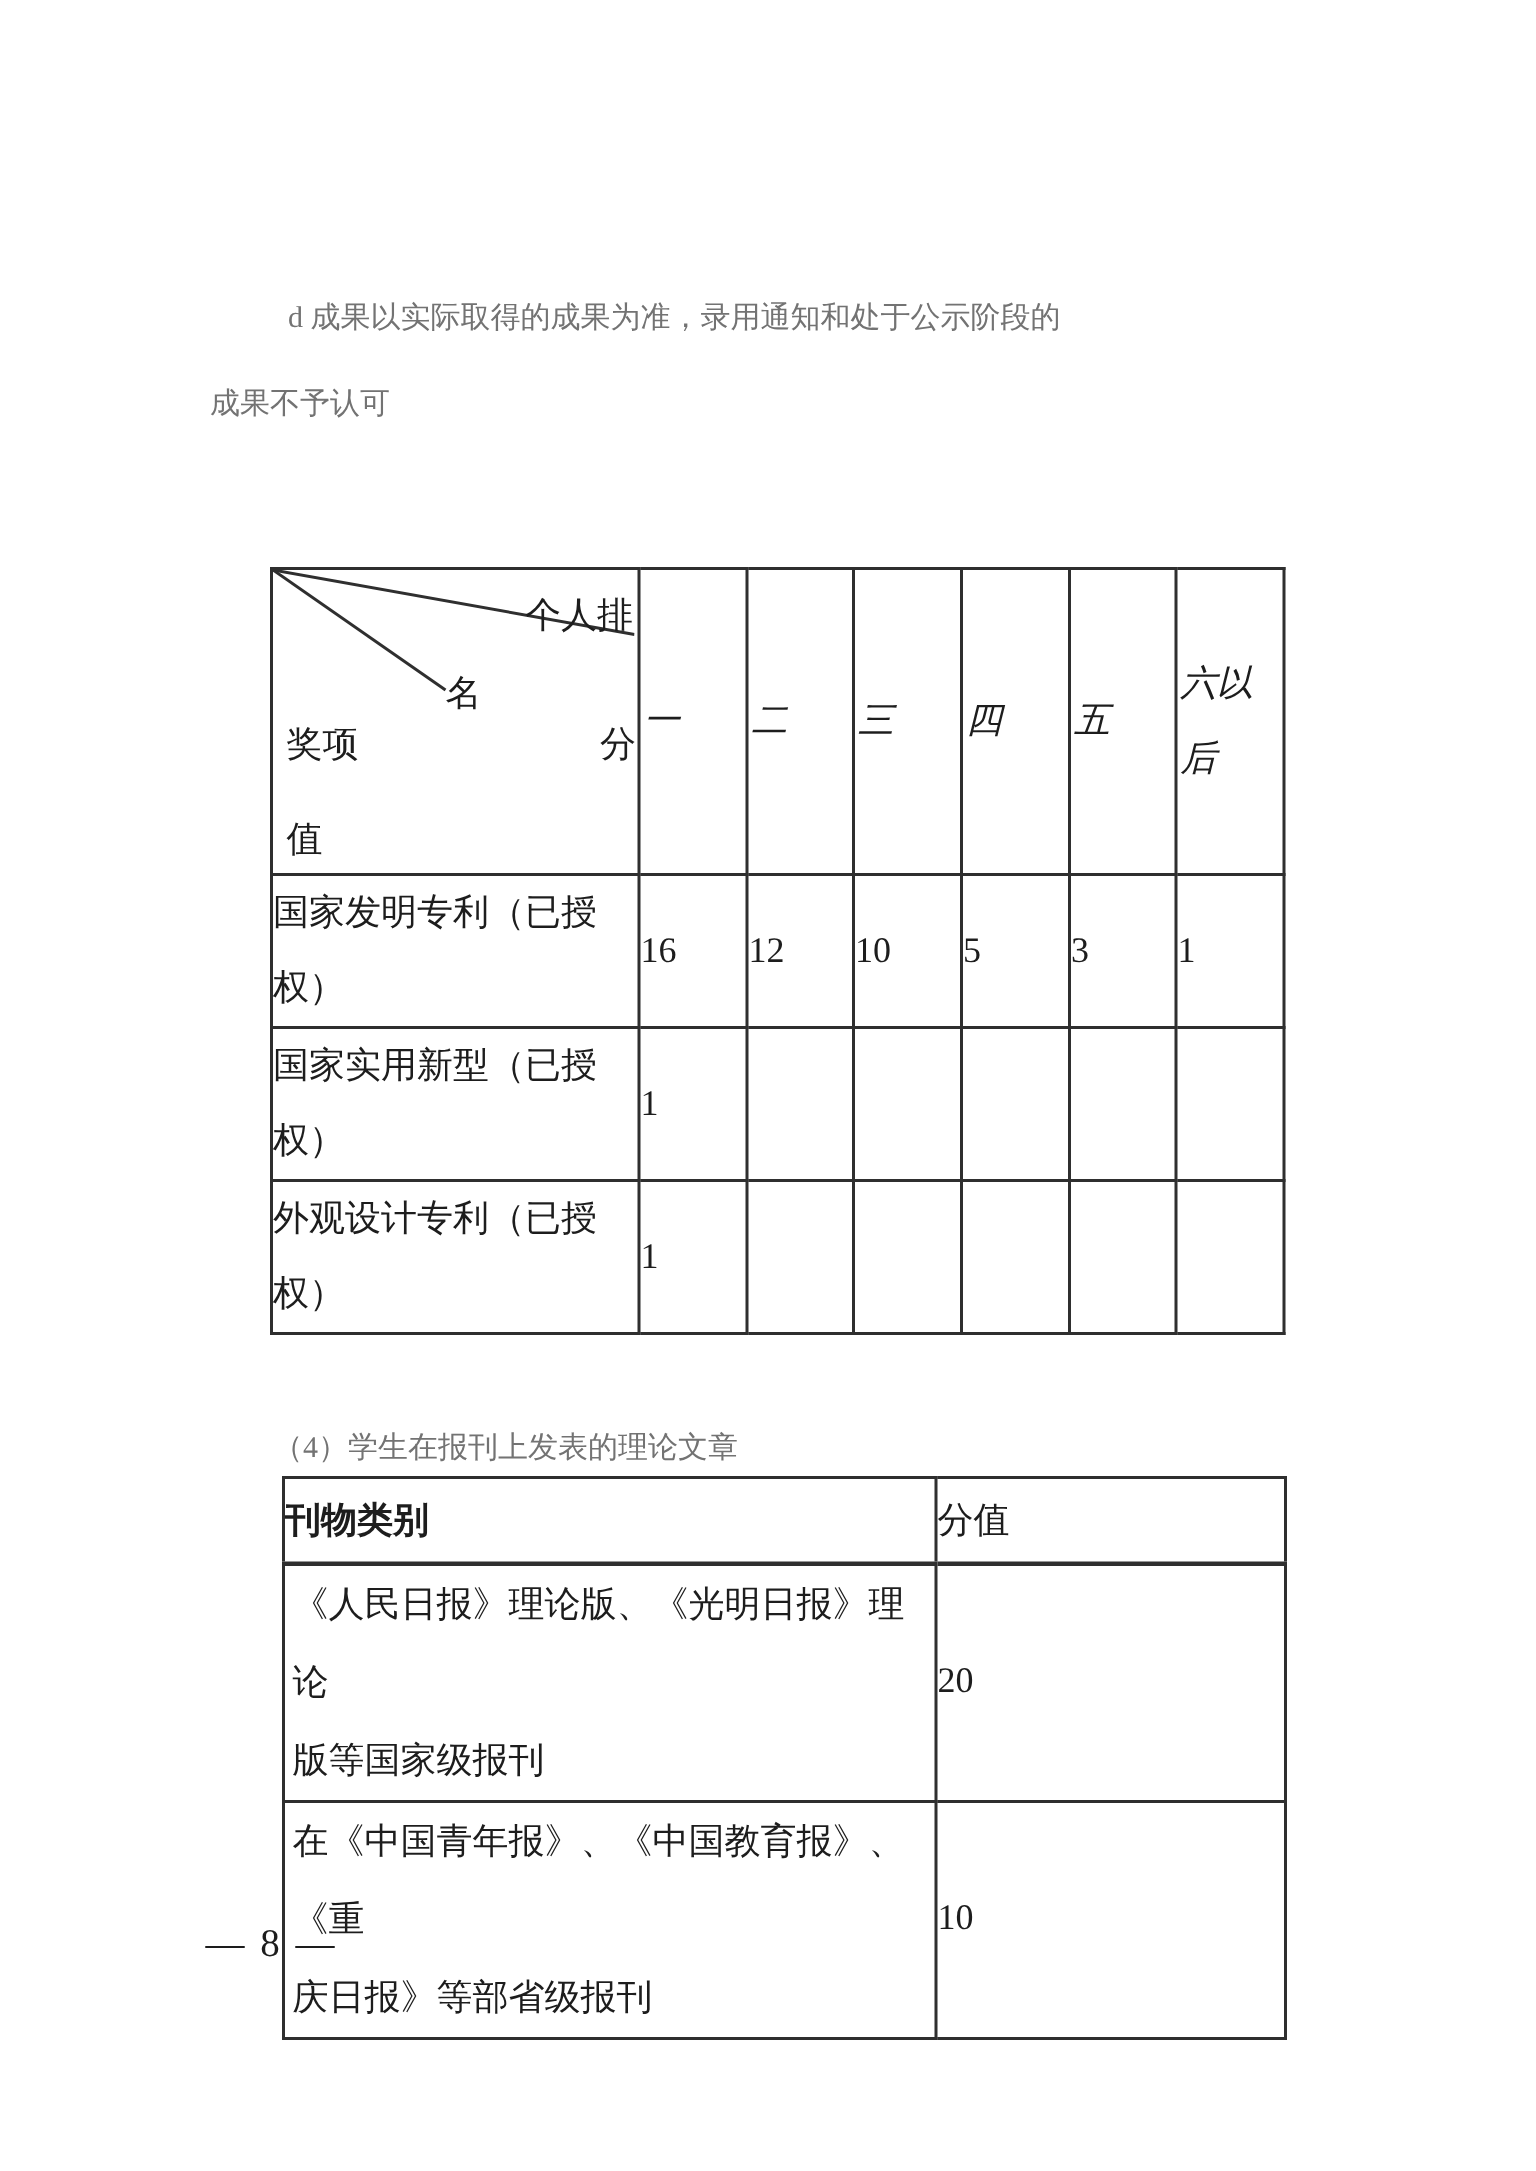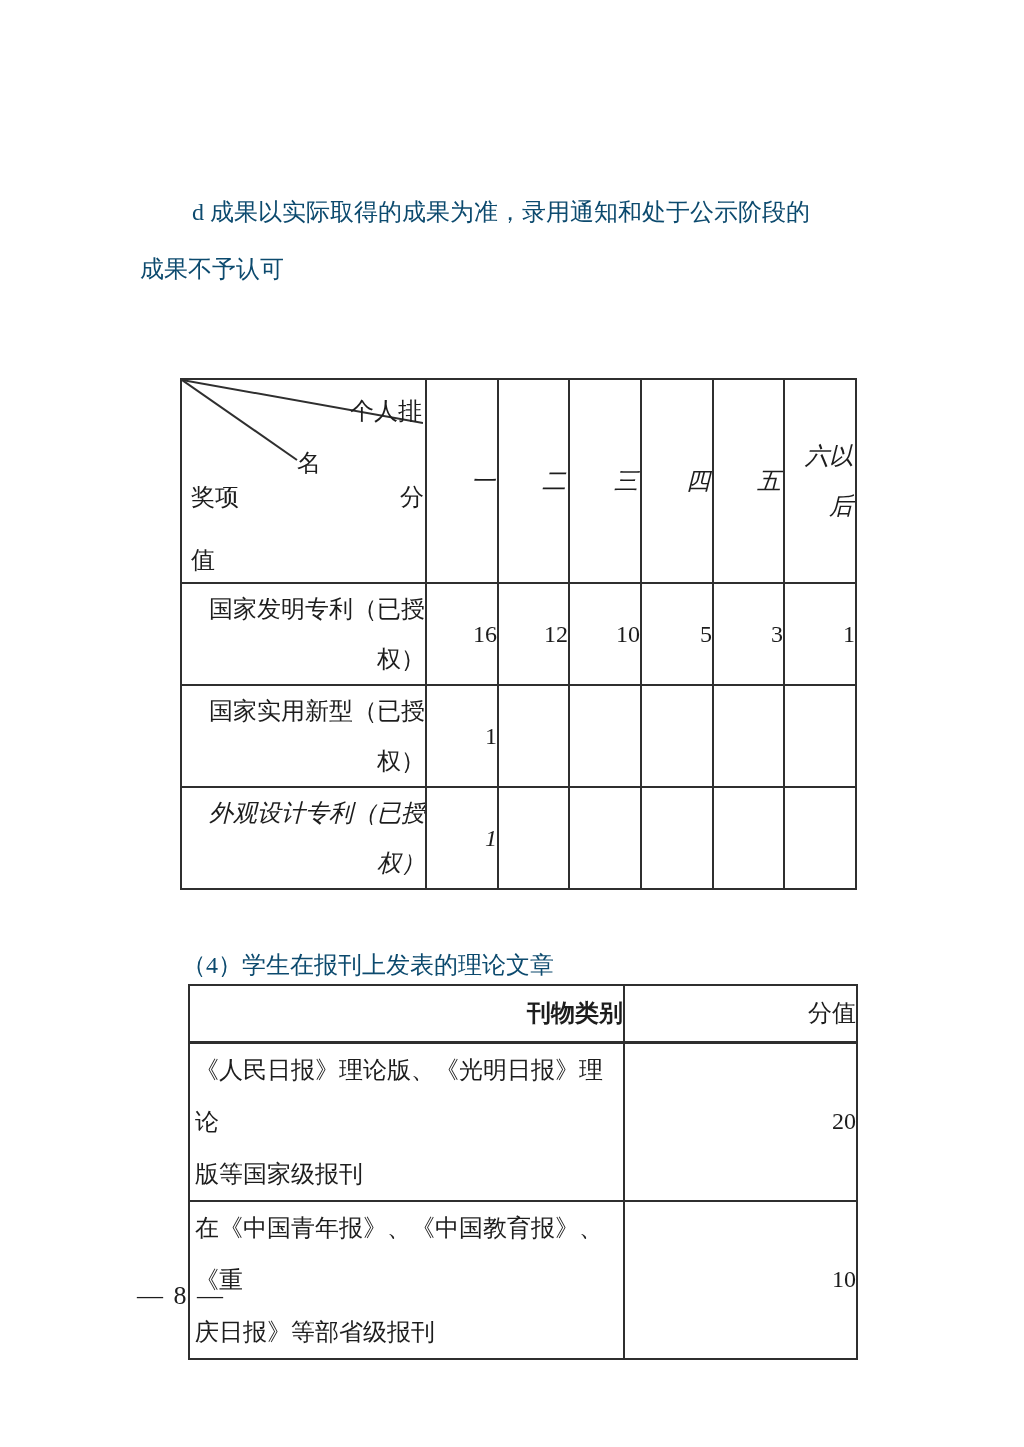--- a/index.html
+++ b/index.html
@@ -6,42 +6,42 @@
   .page {
     position:relative;
     width:1024px; height:1447px;
     background:#ffffff;
     color:#1d1d1d;
     font-family:"Liberation Serif","DejaVu Serif",serif;
     overflow:hidden;
   }
   .para {
     position:absolute;
-    font-size:24px;
+    font-size:20px;
     white-space:pre-line;
-    color:#0c4a6e;
+    color:#737373;
   }
   #p1 { left:140px; top:184px; width:768px; line-height:57px; text-indent:52px; }
   #p2 { left:140px; top:292px; width:768px; line-height:48px; text-indent:42px; }
   #sec3 { left:182px; top:948px; width:700px; line-height:34px; }
 
   table { position:absolute; border-collapse:collapse; table-layout:fixed; }
   td {
     border:2px solid #2f2f2f;
-    text-align:right; vertical-align:middle;
+    text-align:left; vertical-align:middle;
     font-size:24px; padding:0; color:#1d1d1d;
     overflow:hidden;
   }
 
   
   #award-table { left:180px; top:378px; width:675px; }
   #award-table tr.r-hdr { height:204px; }
   #award-table tr.r1 { height:99px; }
   #award-table tr.r2 { height:99px; }
-  #award-table tr.r3 { height:88px;font-style:italic; }
+  #award-table tr.r3 { height:88px; }
   #award-table tr.r4 { height:49px; }
   #award-table td.rank-h { line-height:50px; padding:0 2px;font-style:italic; }
   #award-table td.award-name { white-space:pre-line; line-height:50px; }
   #award-table td.corner { position:relative; padding:0; }
   .corner svg { position:absolute; left:0; top:0; }
   .corner span { position:absolute; font-size:24px; line-height:30px; white-space:nowrap; }
   .corner .cl-1 { right:3px;  top:16px;  }
   .corner .cl-2 { left:115px; top:68px;  }
   .corner .cl-3 { left:9px;   top:102px; }
   .corner .cl-4 { right:1px;  top:102px; }

